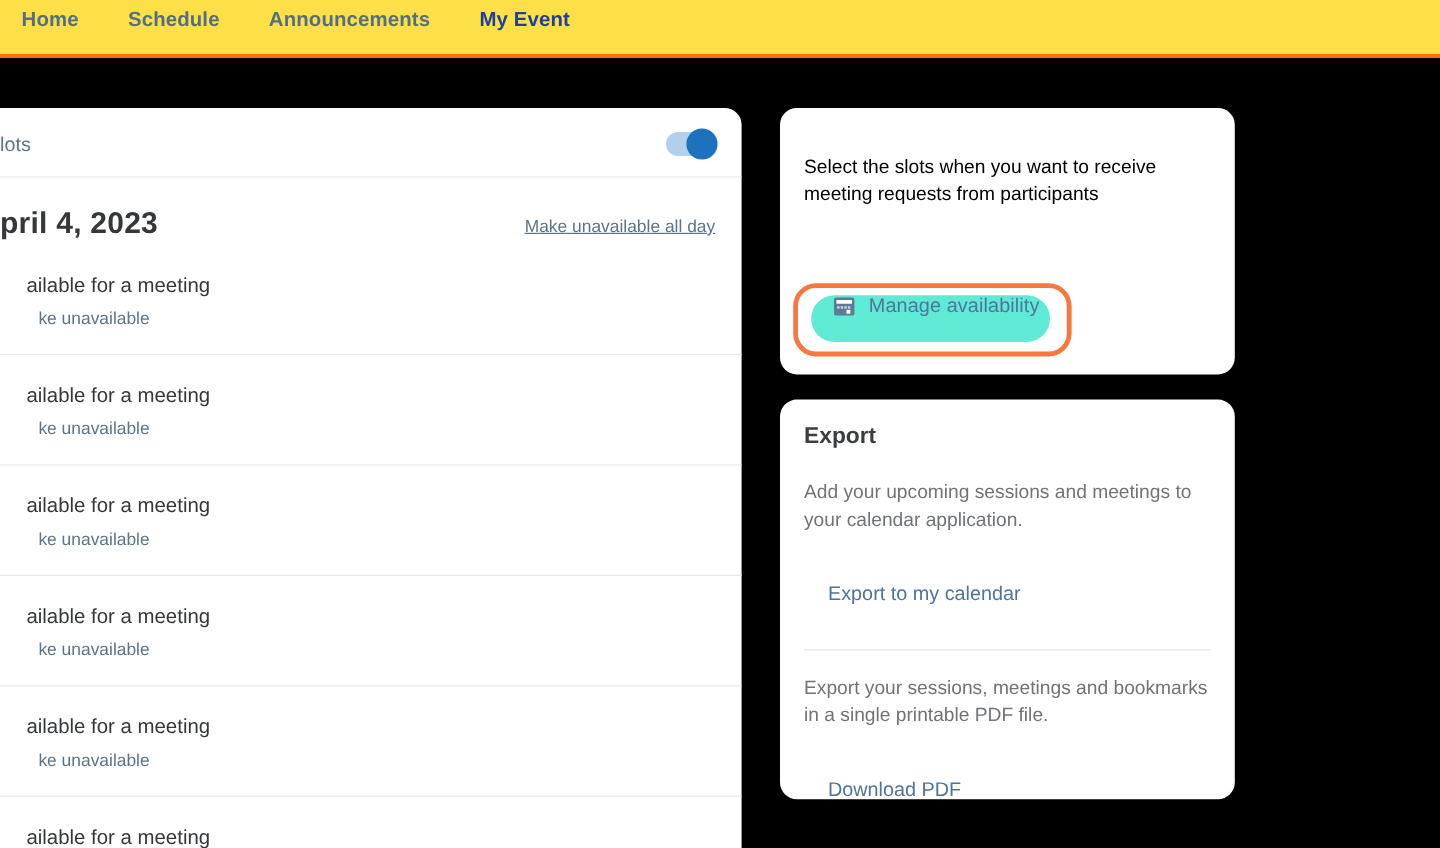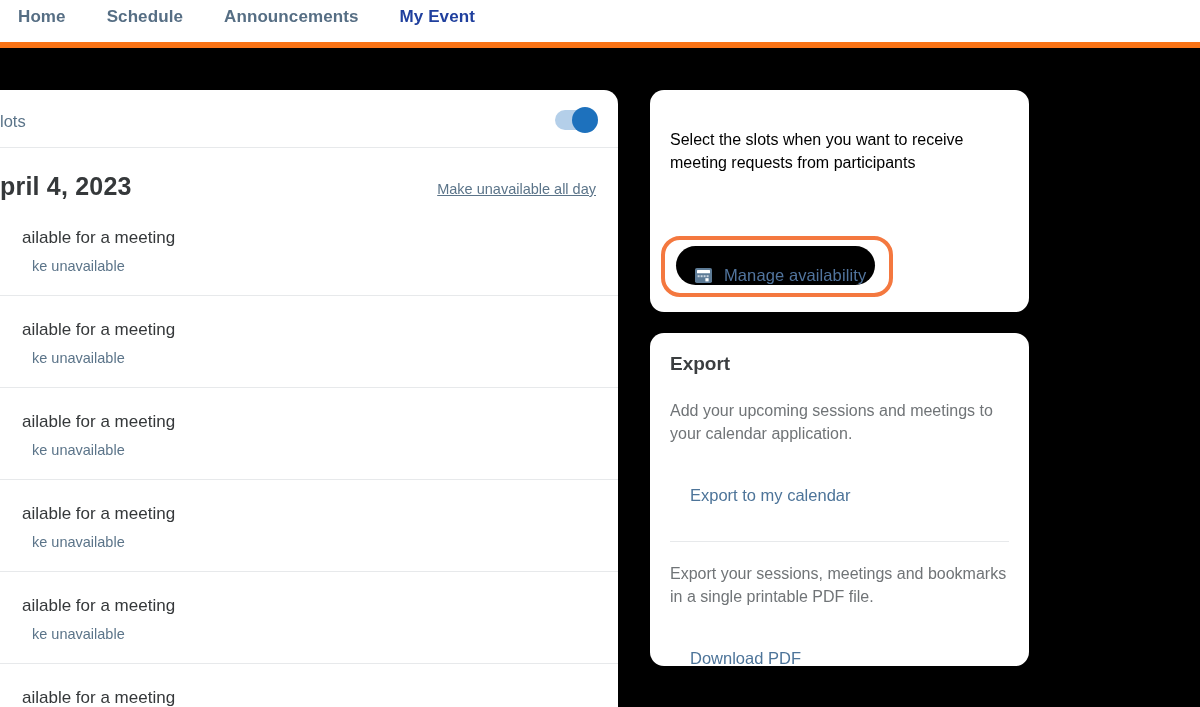--- a/index.html
+++ b/index.html
@@ -3,22 +3,22 @@
 <meta charset="utf-8">
 <style>
   html,body{margin:0;padding:0;background:#000;}
   *{box-sizing:border-box;}
   #stage{
     position:relative;width:1200px;height:707px;overflow:hidden;background:#000;
     font-family:"Liberation Sans",sans-serif;-webkit-font-smoothing:antialiased;
   }
   
   .nav{
-    position:absolute;top:0;left:0;width:1200px;height:48px;background:#ffffff;
-    border-bottom:6px solid #f97316;display:flex;gap:41px;padding:7px 0 0 18px;
+    position:absolute;top:0;left:0;width:1200px;height:48px;background:#fde047;
+    border-bottom:3px solid #f97316;display:flex;gap:41px;padding:7px 0 0 18px;
   }
   .nav-item{
     font-size:17px;line-height:20px;font-weight:700;color:#566e84;cursor:pointer;
     letter-spacing:.1px;
   }
   .nav-item.active{color:#20409e;}
   
   .left-card{
     position:absolute;left:-24px;top:90px;width:642px;height:645px;background:#fff;
     border-radius:14px;
@@ -61,21 +61,21 @@
   .card-availability{top:90px;height:222px;padding:22px 20px 0 20px;}
   .card-title{
     font-size:18.5px;line-height:30px;font-weight:700;color:#3b3e40;max-width:300px;
     letter-spacing:.1px;
   }
   .card-body{
     margin-top:16px;font-size:16px;line-height:23px;color:#000000;max-width:345px;
   }
   .pill-button{
     position:absolute;left:26px;top:156px;width:199px;height:39px;border-radius:20px;
-    background:#000000;display:flex;align-items:flex-end;padding-left:18px;gap:11px;
+    background:#5eead4;display:flex;align-items:flex-start;padding-left:18px;gap:11px;
     cursor:pointer;
   }
   .pill-button-label{font-size:16.5px;color:#51749d;letter-spacing:.1px;}
   .annotation-box{
     position:absolute;left:11px;top:146px;width:232px;height:61px;border-radius:19px;
     border:4px solid #f4783f;pointer-events:none;
   }
   .card-export{top:333px;height:333px;padding:20px 20px 0 20px;}
   .export-title{font-size:19px;line-height:22px;font-weight:700;color:#3b3e40;}
   .export-body{margin-top:24px;font-size:16px;line-height:23px;color:#707477;max-width:345px;}

